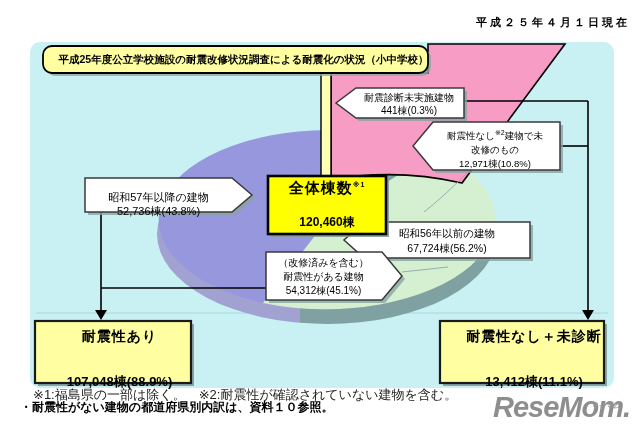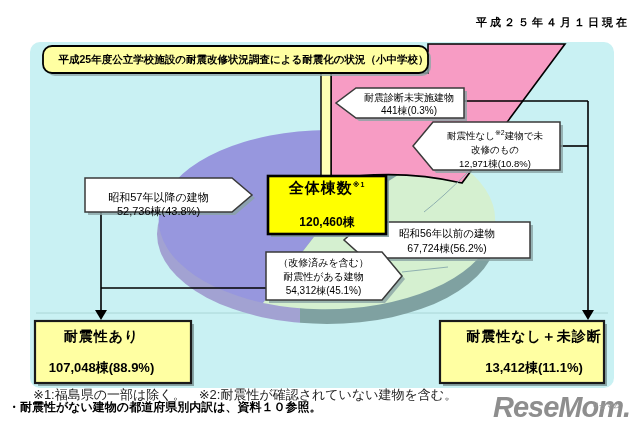--- a/index.html
+++ b/index.html
@@ -16,26 +16,26 @@
   .co2{left:356px;top:91px;width:106px;font-size:10px;}
   .co3{left:432px;top:126px;width:126px;font-size:9.5px;line-height:14px;}
   .co4{left:366px;top:226px;width:162px;font-size:10.5px;line-height:15px;}
   .co5{left:267px;top:256px;width:113px;font-size:10px;line-height:14px;}
   .center-box-text{left:268px;top:176px;width:118px;height:58px;flex-direction:column;
        font-weight:bold;}
   .center-box-text .l1{font-size:15px;letter-spacing:1px;}
   .center-box-text .l2{font-size:12px;margin-top:16px;}
   sup{font-size:7px;}
   .sumbox{font-weight:bold;text-align:center;}
-  .sumL{left:17px;top:321px;width:169px;}
+  .sumL{left:35px;top:321px;width:169px;}
   .sumR{left:458px;top:321px;width:152px;}
   .sumbox .t{font-size:14px;margin-top:7px;letter-spacing:1px;}
-  .sumbox .v{font-size:13px;margin-top:13px;}
+  .sumbox .v{font-size:13px;margin-top:27px;}
   .fn-small{left:33px;top:386px;font-size:13px;color:#222;}
-  .fn-bullet{left:8px;top:399px;font-size:12px;font-weight:bold;}
+  .fn-bullet{left:20px;top:399px;font-size:12px;font-weight:bold;}
   .logo{top:392px;right:10px;font-size:29px;font-weight:bold;color:#8e8e8e;
         letter-spacing:-1px;line-height:30px;font-style:italic;}
   .logo .ruby{position:absolute;top:-1px;right:10px;font-size:7px;letter-spacing:0;
         font-weight:bold;color:#9a9a9a;}
 </style>
 </head>
 <body>
 
 <div id="stage">
 

